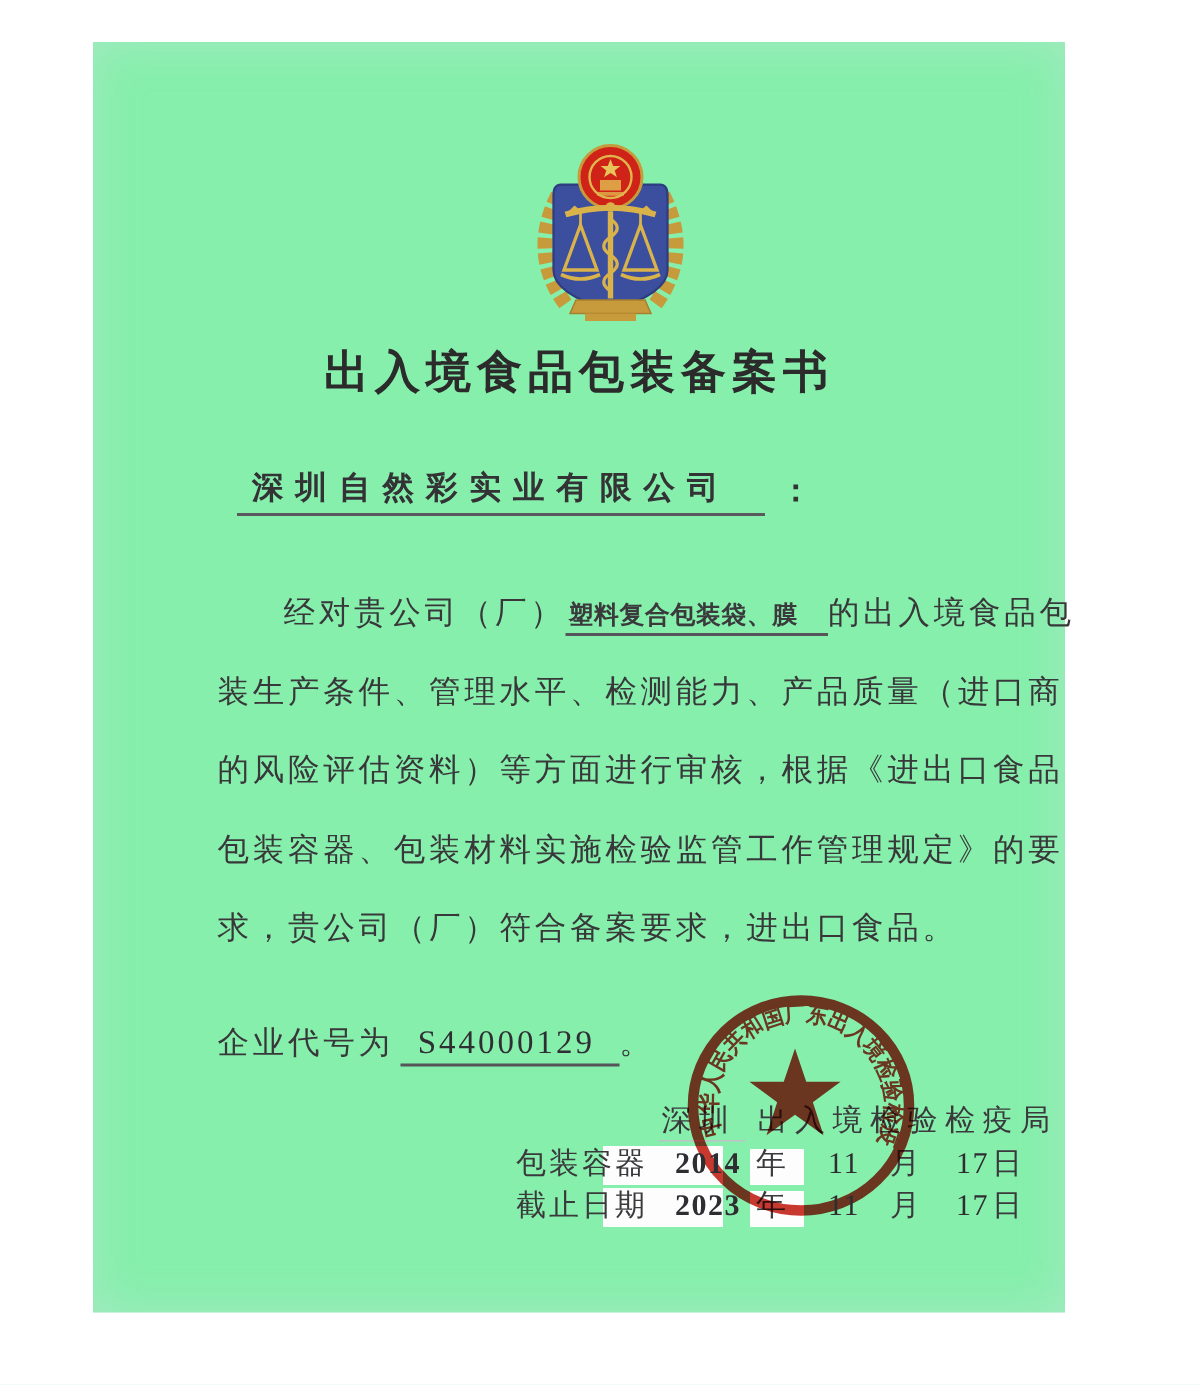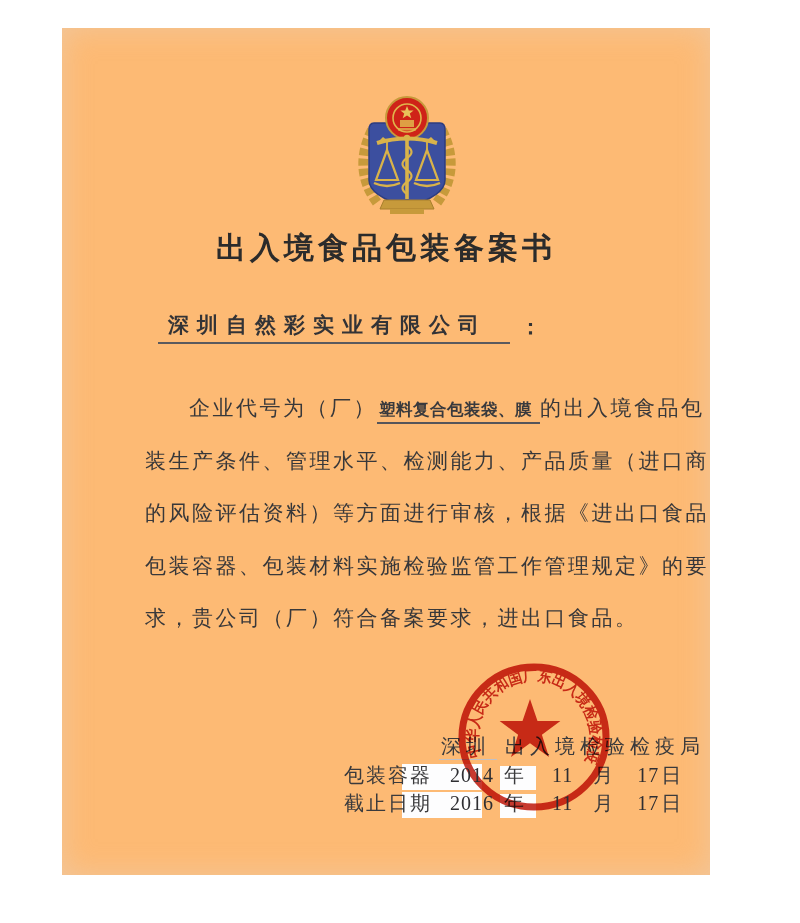--- a/index.html
+++ b/index.html
@@ -3,21 +3,21 @@
 <meta charset="utf-8">
 <style>
   * { margin: 0; padding: 0; box-sizing: border-box; }
   html, body { width: 800px; height: 923px; background: #ffffff; overflow: hidden; }
   body { font-family: "Liberation Serif", serif; position: relative; }
 
   .paper {
     position: absolute;
     left: 62px; top: 28px;
     width: 648px; height: 847px;
-    background: #fdba74;
+    background: #86efac;
     box-shadow: inset 0 0 30px rgba(220,224,232,0.35);
   }
 
   .emblem {
     position: absolute;
     left: 288px; top: 68px;
     width: 114px; height: 122px;
   }
 
   .doc-title {
@@ -71,21 +71,21 @@
     letter-spacing: 2.5px;
   }
   .body-line { height: 52.5px; white-space: nowrap; }
   .indent { display: inline-block; width: 44px; }
   .product-fill {
     display: inline-block;
     font-size: 16.5px;
     font-weight: bold;
     letter-spacing: 0.5px;
     border-bottom: 2px solid #55555a;
-    padding: 0 8px 1px 2px;
+    padding: 0 20px 1px 2px;
     vertical-align: baseline;
     color: #3a3a3d;
   }
 
   .code-line {
     position: absolute;
     left: 83px; top: 653px;
     font-size: 21px;
     color: #38383a;
     letter-spacing: 2.5px;
@@ -124,21 +124,21 @@
   }
   .date-issue { top: 734px; }
   .date-expiry { top: 762px; }
   .date-num {
     font-family: "Liberation Serif", serif;
     letter-spacing: 1px;
     color: #2e2e32;
     position: relative;
     z-index: 1;
   }
-  .num-year { margin: 0 10px 0 18px; }
+  .num-year { margin: 0 10px 0 18px; font-weight: bold; }
   .num-month { margin: 0 20px 0 26px; }
   .num-day { margin: 0 2px 0 22px; text-align: center; }
 
   .patch {
     position: absolute;
     background: #fdfdfe;
     z-index: 0;
   }
 
   .seal {
@@ -189,42 +189,45 @@
   </svg>
 
   <div class="doc-title">出入境食品包装备案书</div>
 
   <div class="company-line">
     <span class="company-underline"><span class="company-name">深圳自然彩实业有限公司</span></span>
       <span class="company-colon">：</span>
   </div>
 
   <div class="body-text">
-    <div class="body-line"><span class="indent"></span><span>企业代号为（厂）</span><span class="product-fill">塑料复合包装袋、膜</span><span>的出入境食品包</span></div>
+    <div class="body-line"><span class="indent"></span><span>经对贵公司（厂）</span><span class="product-fill">塑料复合包装袋、膜</span><span>的出入境食品包</span></div>
     <div class="body-line">装生产条件、管理水平、检测能力、产品质量（进口商</div>
     <div class="body-line">的风险评估资料）等方面进行审核，根据《进出口食品</div>
     <div class="body-line">包装容器、包装材料实施检验监管工作管理规定》的要</div>
     <div class="body-line">求，贵公司（厂）符合备案要求，进出口食品。</div>
   </div>
 
+  <div class="code-line">
+    <span>企业代号为</span><span class="code-value">S44000129</span><span>。</span>
+  </div>
 
   <div class="patch" style="left:340px; top:736px; width:80px; height:26px;"></div>
   <div class="patch" style="left:340px; top:764px; width:80px; height:26px;"></div>
   <div class="patch" style="left:438px; top:738px; width:36px; height:24px;"></div>
   <div class="patch" style="left:438px; top:766px; width:36px; height:24px;"></div>
 
   <div class="sign-block">
     <div class="agency-line">
       <span class="agency-prefix">深圳</span><span>出入境检验检疫局</span>
     </div>
     <div class="date-line date-issue">
       <span>包装容器</span><span class="date-num num-year">2014</span><span>年</span><span class="date-num num-month">11</span><span>月</span><span class="date-num num-day">17</span><span>日</span>
     </div>
     <div class="date-line date-expiry">
-      <span>截止日期</span><span class="date-num num-year">2016</span><span>年</span><span class="date-num num-month">11</span><span>月</span><span class="date-num num-day">17</span><span>日</span>
+      <span>截止日期</span><span class="date-num num-year">2023</span><span>年</span><span class="date-num num-month">11</span><span>月</span><span class="date-num num-day">17</span><span>日</span>
     </div>
   </div>
 </div>
 
 <svg class="seal" viewBox="0 0 300 235">
   <g transform="translate(150,117)">
     <ellipse cx="0" cy="0" rx="72" ry="70" fill="none" stroke="#c5281d" stroke-width="7"></ellipse>
     <polygon points="0,-32 7.5,-9.9 30.4,-9.9 11.9,3.8 19,25.9 0,12.2 -19,25.9 -11.9,3.8 -30.4,-9.9 -7.5,-9.9" fill="#c5281d" transform="translate(-4,-6)"></polygon>
     <path id="sealArc" d="M -53.2,19.2 A 56.5,56.5 0 1 1 53.2,19.2" fill="none"></path>
     <text font-family="Liberation Sans, sans-serif" font-size="16" font-weight="bold" fill="#c5281d" letter-spacing="0">

